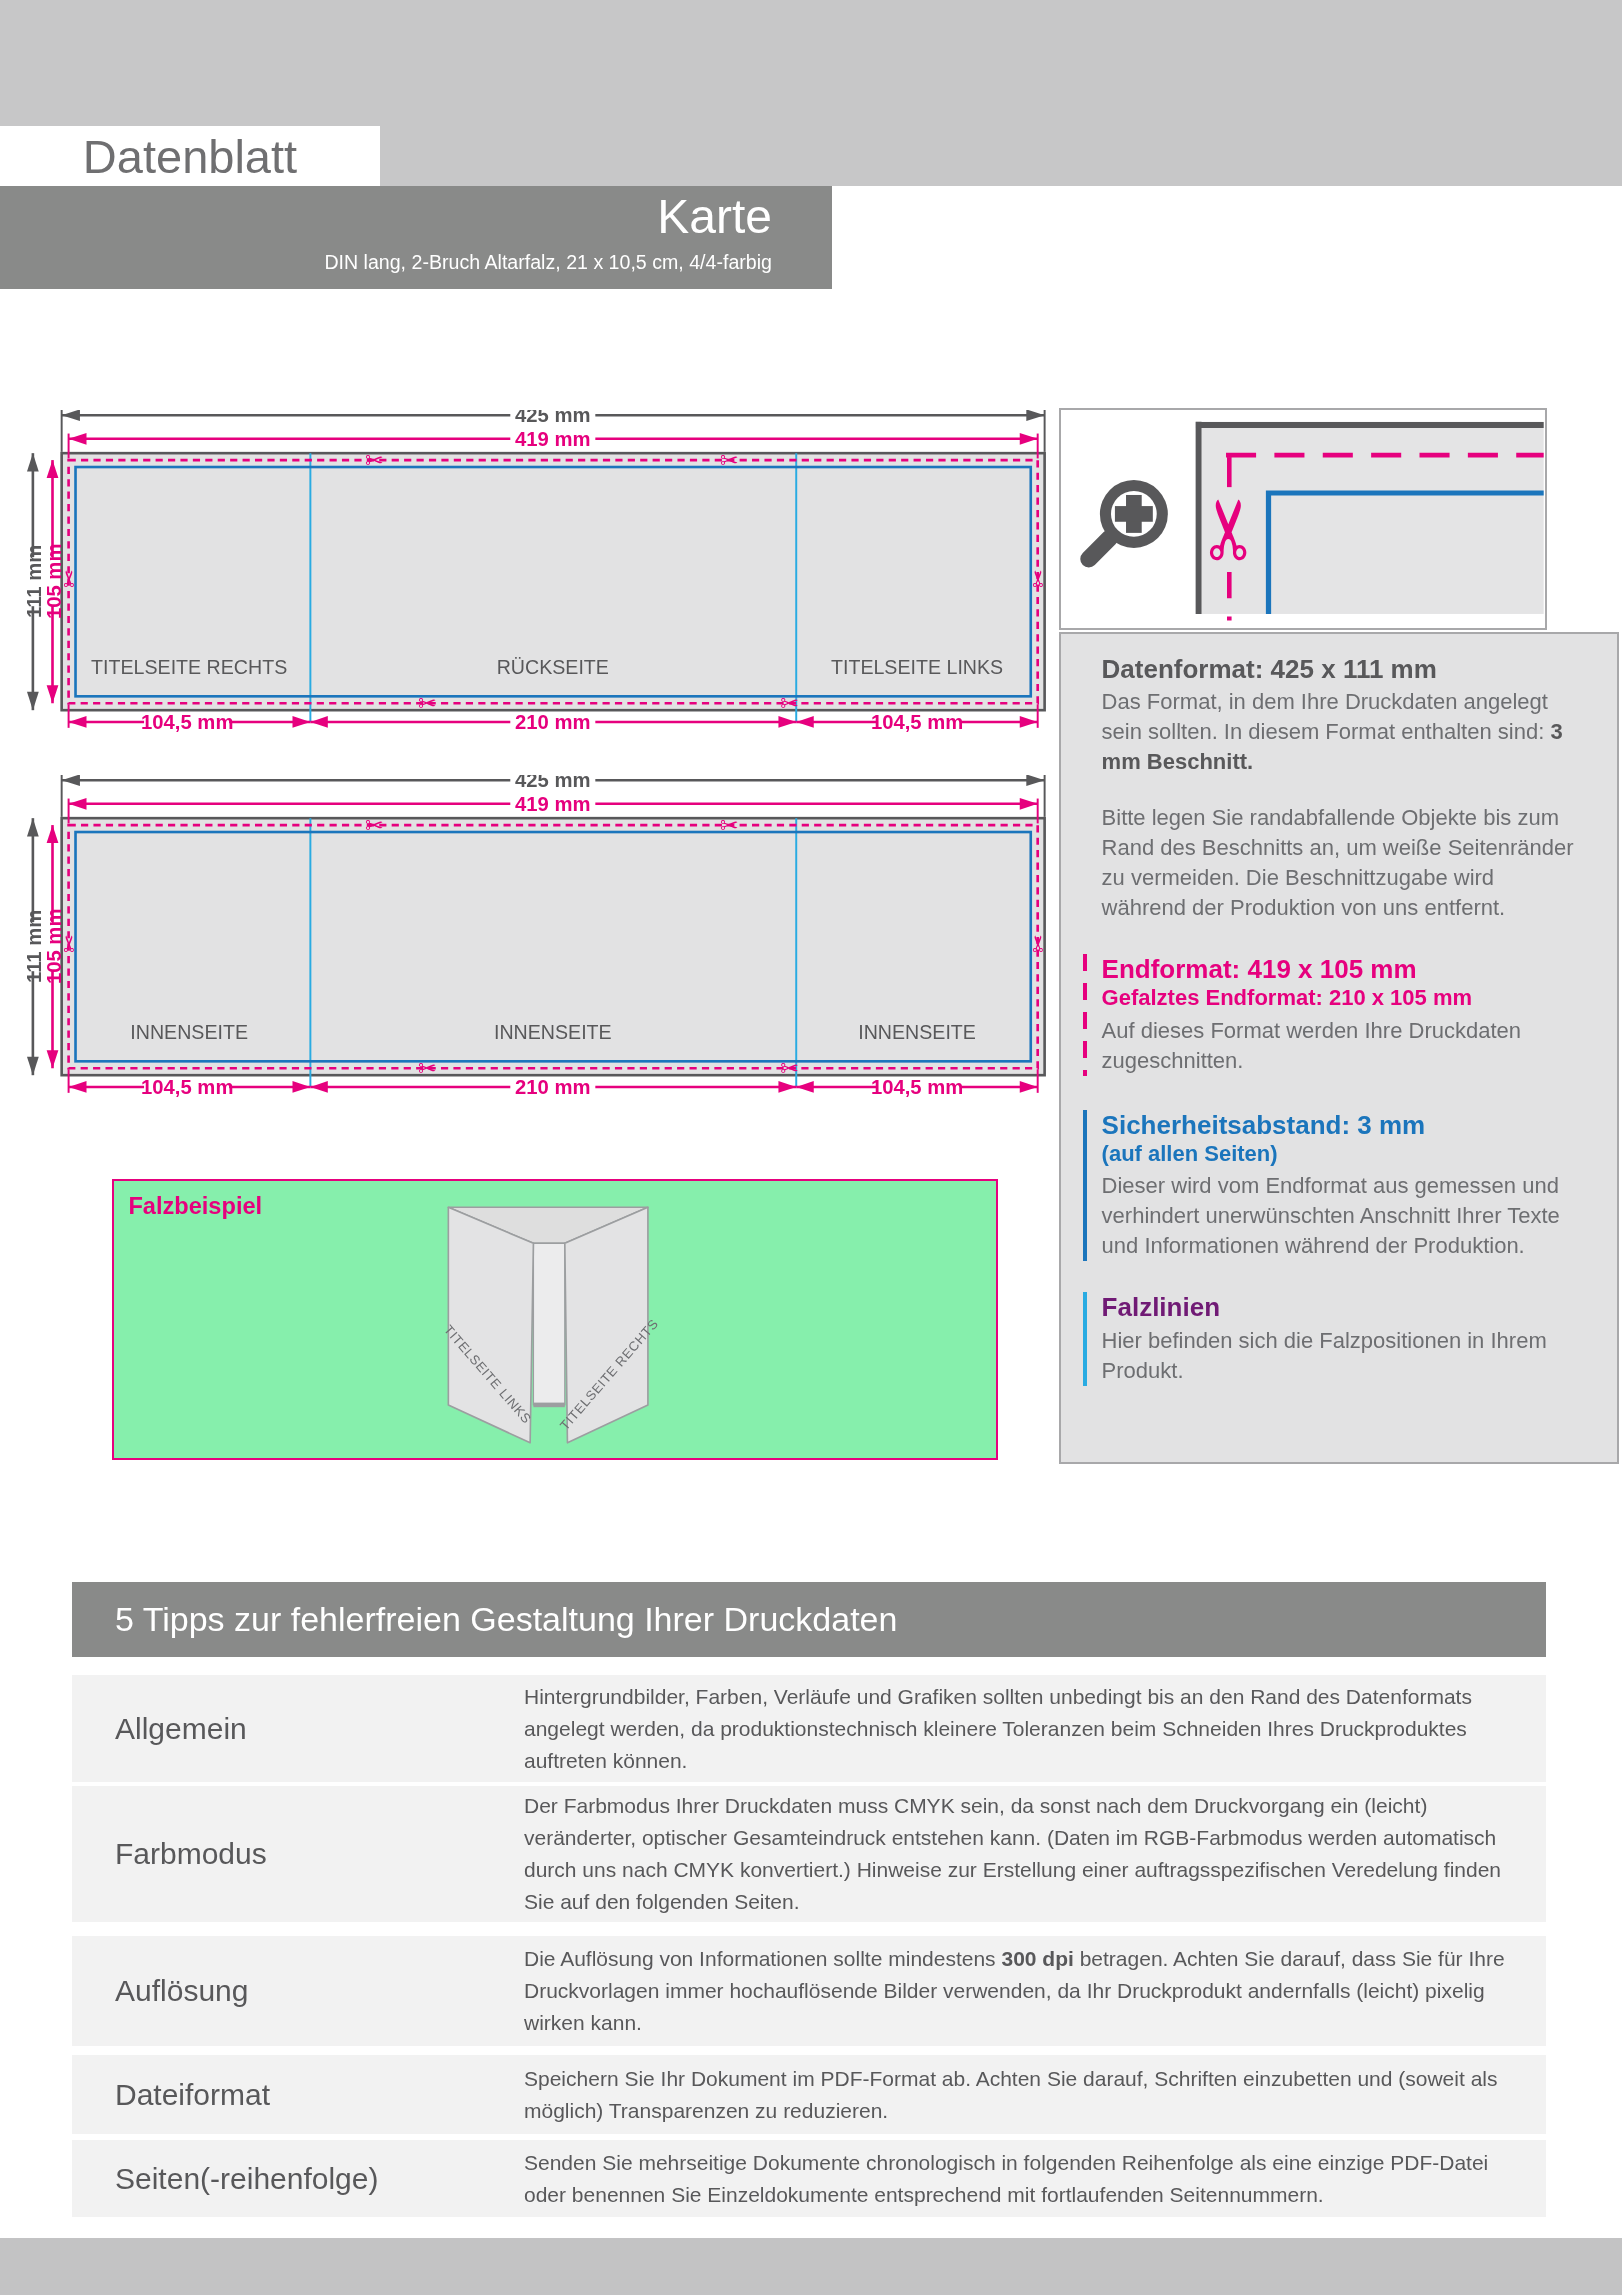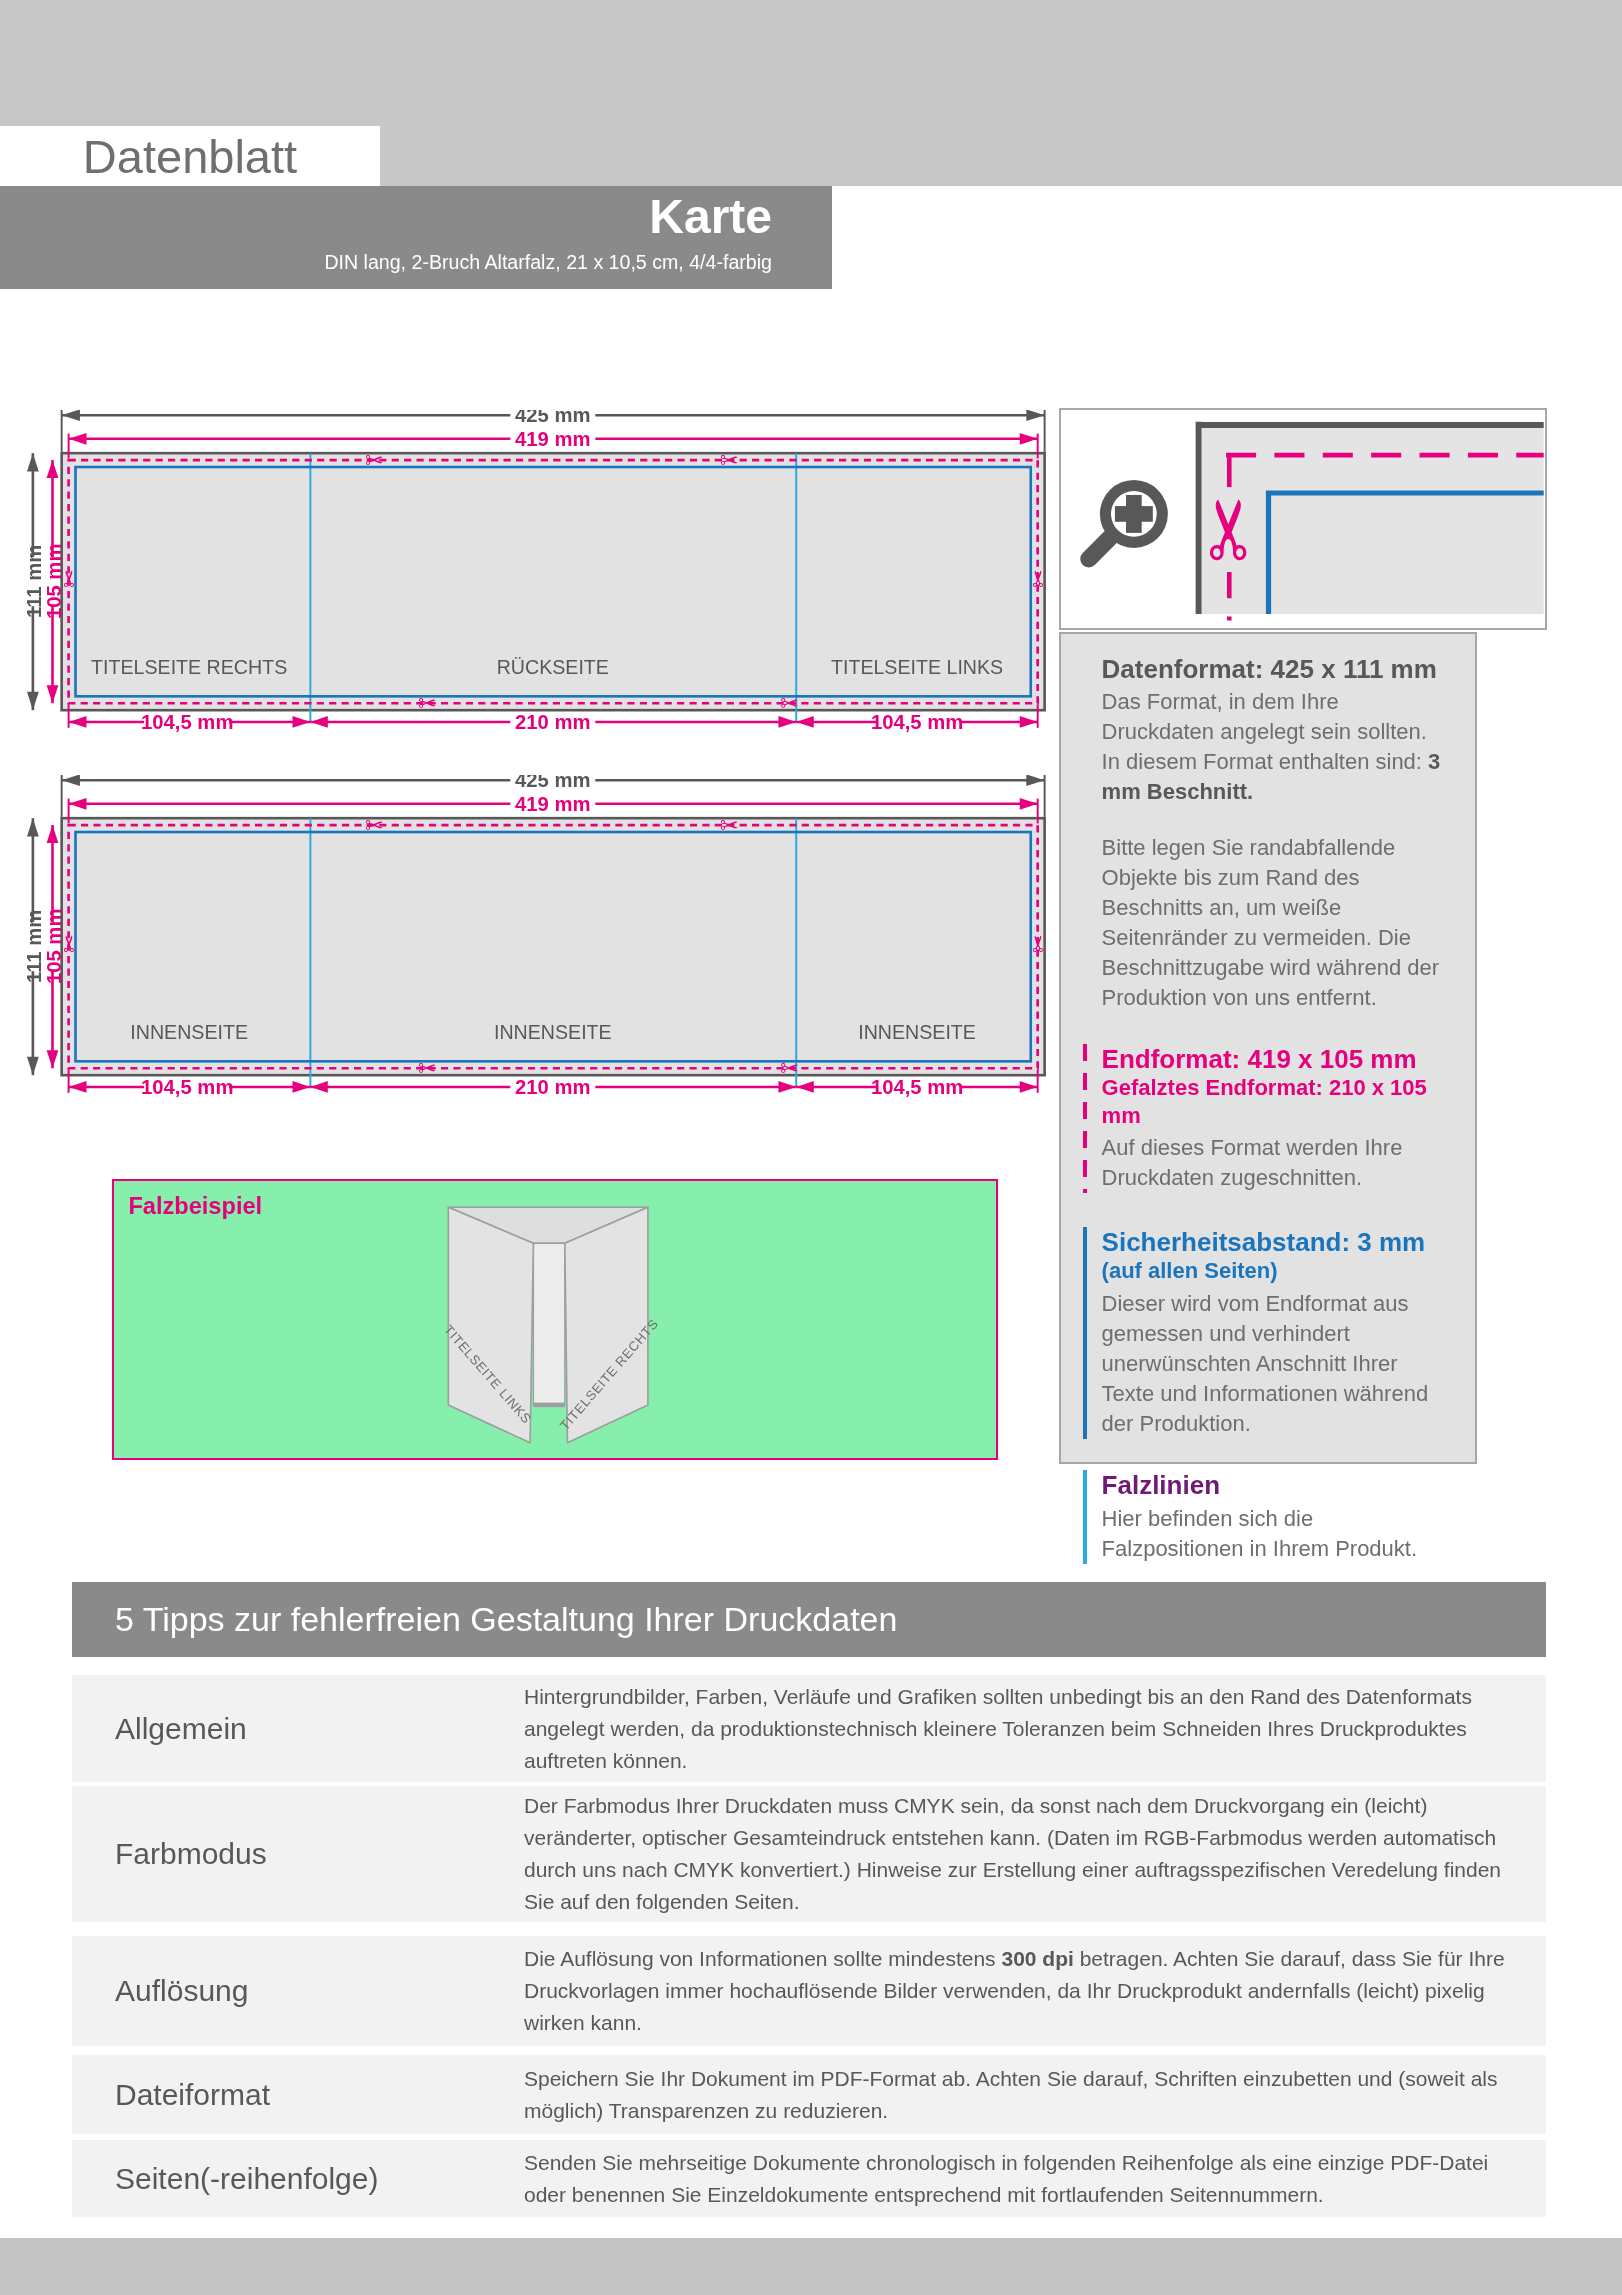--- a/index.html
+++ b/index.html
@@ -8,35 +8,35 @@
     font-family:"Liberation Sans", sans-serif;color:#58585a;overflow:hidden;
   }
   .abs{position:absolute;}
   
   .topband{left:0;top:0;width:1623px;height:186px;background:#c7c7c8;}
   .eyebrow-box{left:0;top:126px;width:380px;height:60px;background:#ffffff;
     display:flex;align-items:center;justify-content:center;}
   .eyebrow-box span{font-size:47px;color:#6f6f71;letter-spacing:0;}
   .banner{left:0;top:186px;width:832px;height:103px;background:#898a89;
     text-align:right;padding-right:60px;box-sizing:border-box;}
-  .banner-title{color:#ffffff;font-size:48px;line-height:51px;margin-top:5.2px;font-weight:bold;}
+  .banner-title{color:#ffffff;font-size:48px;line-height:51px;margin-top:5.2px;}
   .banner-subtitle{color:#ffffff;font-size:19.6px;line-height:22px;margin-top:9.2px;}
   
   svg text{font-family:"Liberation Sans", sans-serif;}
   .dimlabel{font-size:31px;font-weight:bold;}
   .panel-label{font-size:30px;fill:#58585a;}
   .scissor{font-family:"DejaVu Sans", sans-serif;fill:#e6007e;}
   
   .fold-box{left:112px;top:1179px;width:886px;height:281px;background:#86efac;
     border:2px solid #e6007e;box-sizing:border-box;}
   .fold-title{position:absolute;left:14.4px;top:11.8px;font-size:23.6px;font-weight:bold;color:#e6007e;}
   
   .detail-box{left:1059px;top:408px;width:488px;height:222px;background:#ffffff;
     border:2.6px solid #a8a8aa;box-sizing:border-box;}
-  .info-panel{left:1059px;top:632px;width:418px;height:832px;background:#e2e2e3;
+  .info-panel{left:1059px;top:632px;width:560px;height:832px;background:#e2e2e3;
     border:2.6px solid #a8a8aa;box-sizing:border-box;padding:19.6px 33px 0 21.6px;}
   .sect{display:flex;flex-direction:row;}
   .sect .bar{width:4.6px;flex:0 0 4.6px;}
   .sect .bar.none{background:none;}
   .sect .bar.dashed-magenta{background:repeating-linear-gradient(to bottom,#e6007e 0 17px,rgba(0,0,0,0) 17px 29px);}
   .sect .bar.solid-blue{background:#1b75bc;}
   .sect .bar.solid-cyan{background:#29abe2;}
   .sect .content{margin-left:14.4px;flex:1;}
   .info-h{font-size:26px;font-weight:bold;line-height:30px;}
   .info-h.magenta,.info-sub.magenta{color:#e6007e;}

